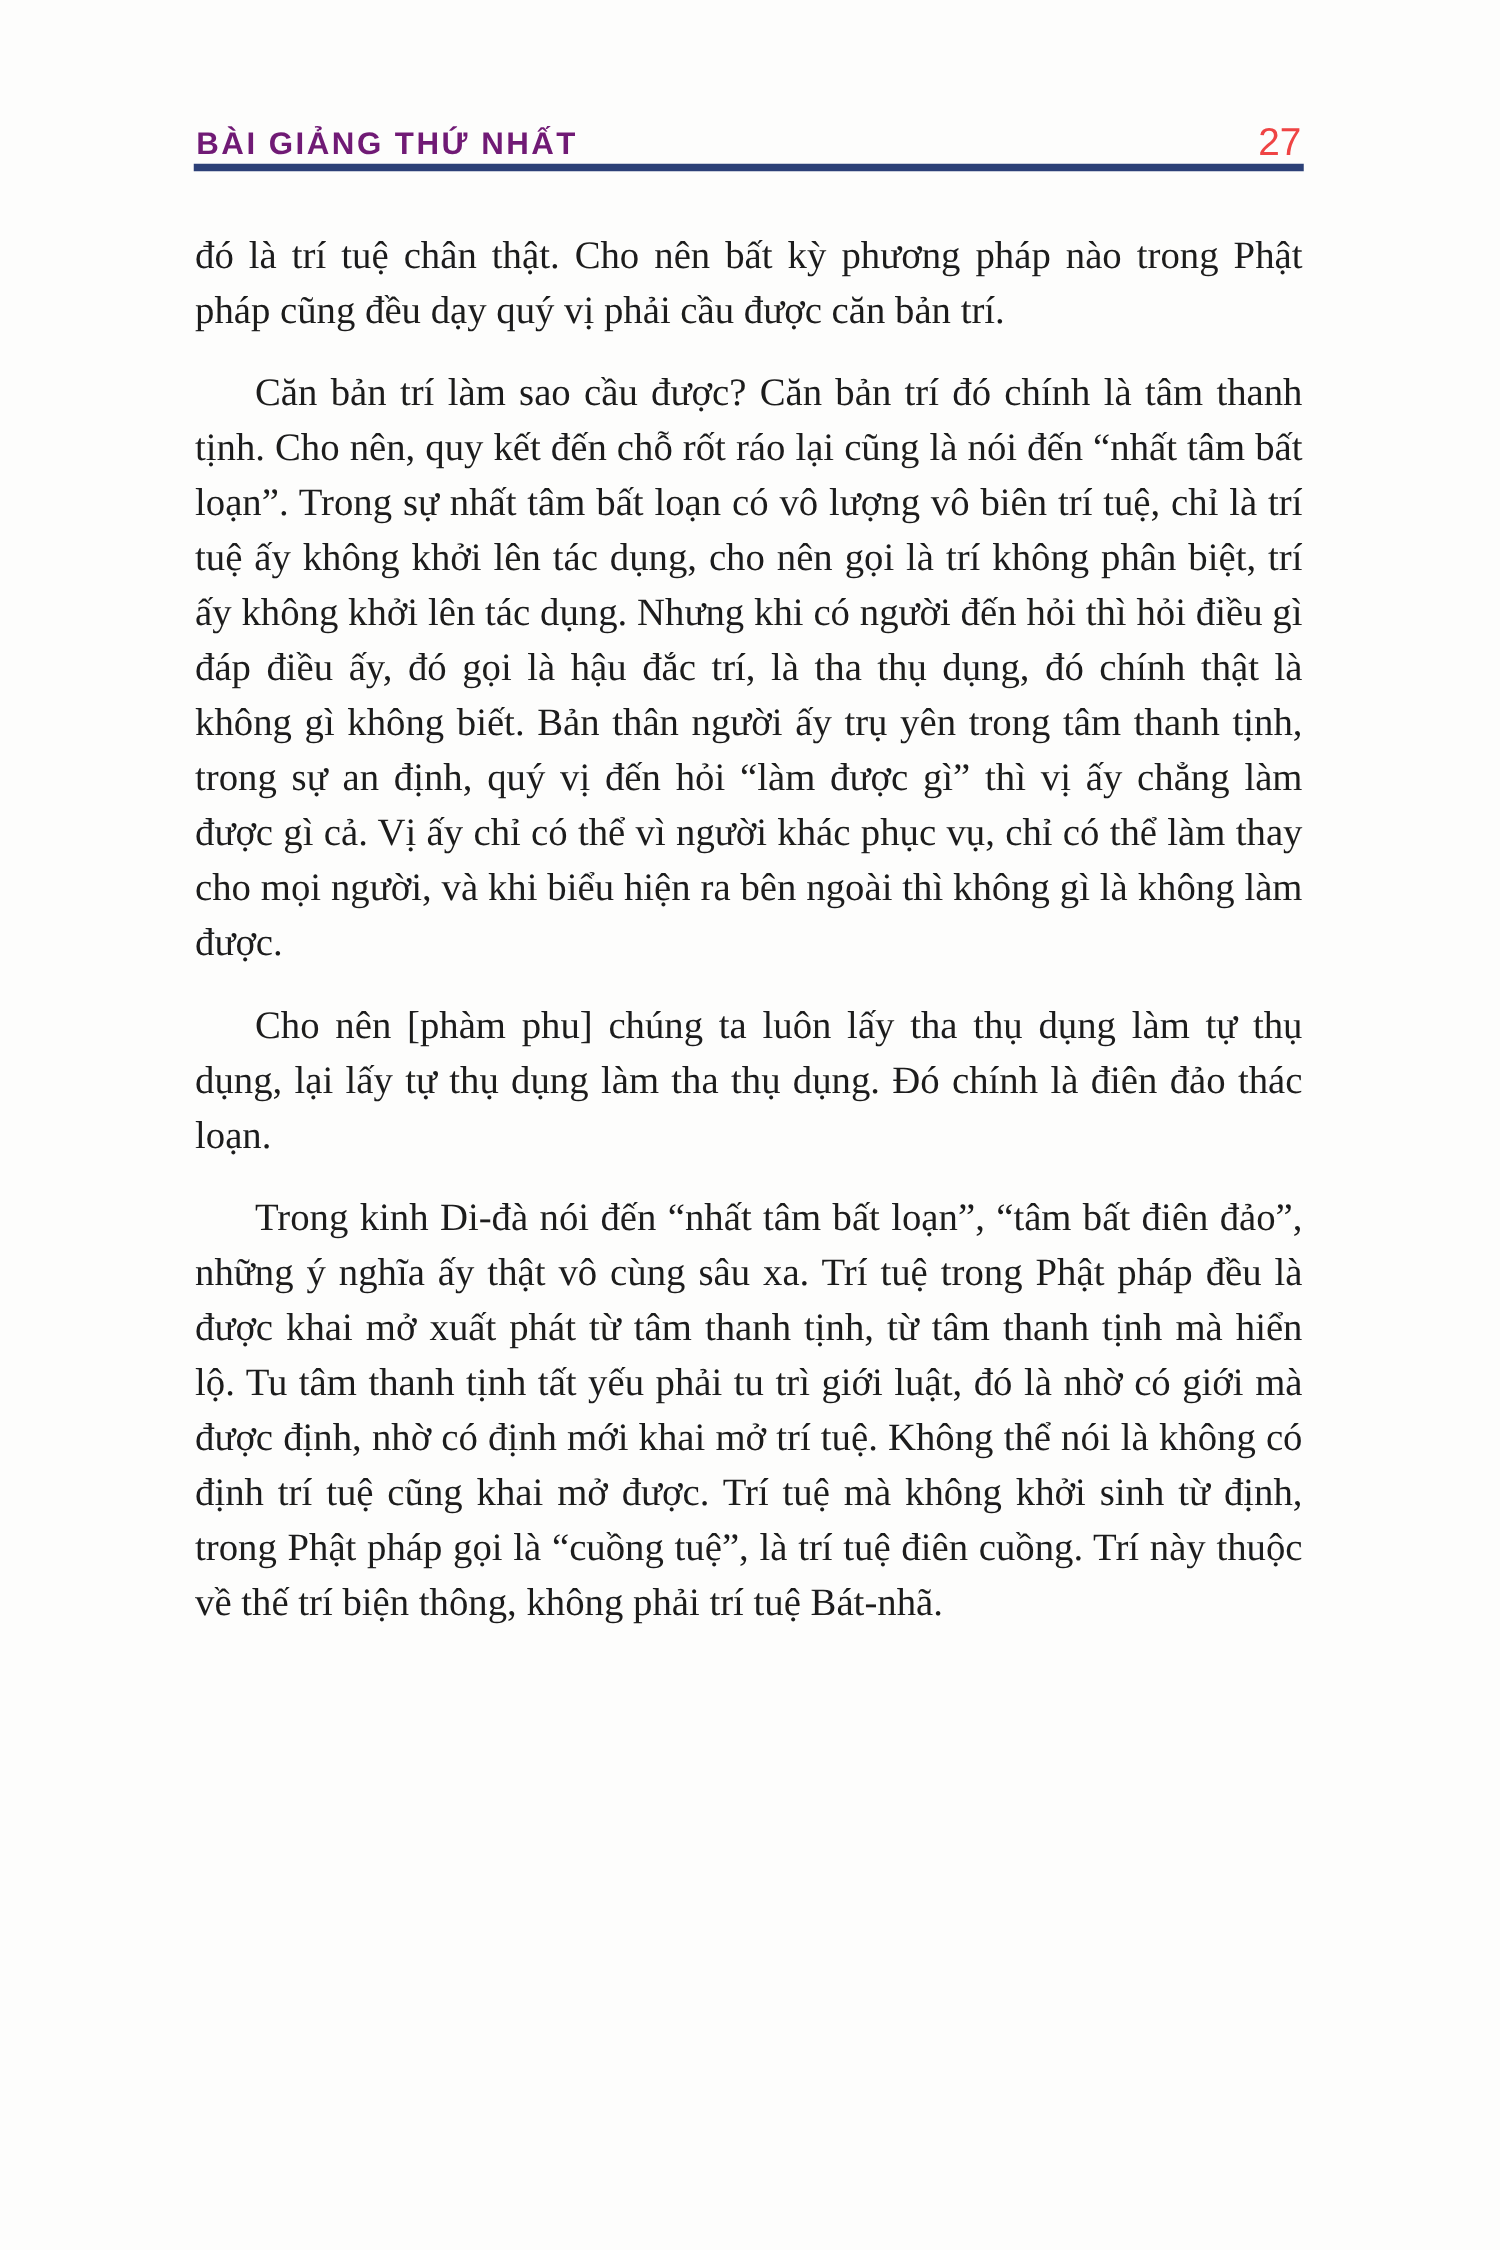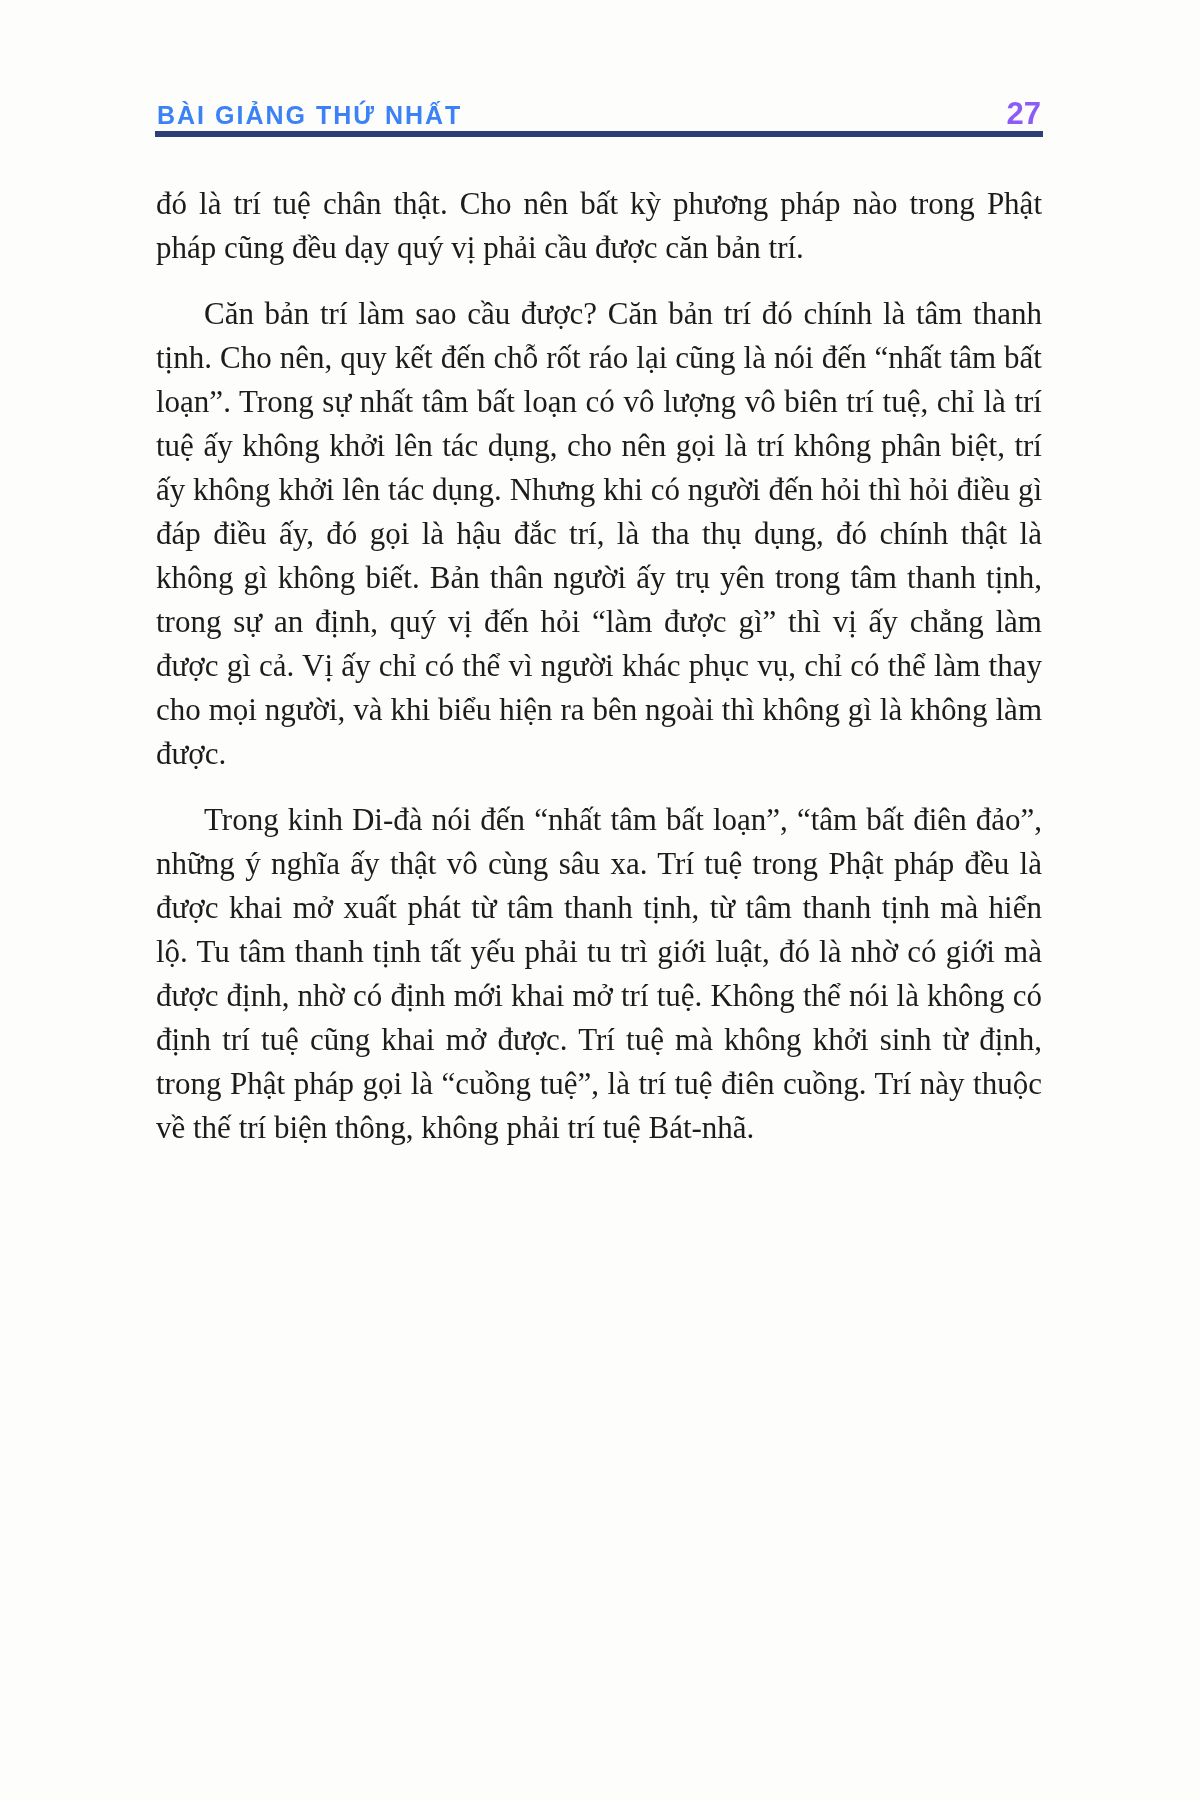--- a/index.html
+++ b/index.html
@@ -26,31 +26,31 @@
     height: 30px;
   }
   .header-title {
     position: absolute;
     left: 1px;
     bottom: 0;
     font-family: "Liberation Sans", sans-serif;
     font-weight: bold;
     font-size: 25px;
     letter-spacing: 2px;
-    color: #3b82f6;
+    color: #701a75;
     white-space: nowrap;
   }
   .page-number {
     position: absolute;
     right: 2px;
     bottom: -2px;
     font-family: "Liberation Sans", sans-serif;
-    font-weight: bold;
+    font-weight: normal;
     font-size: 31px;
-    color: #8b5cf6;
+    color: #ef4444;
   }
   .header-rule {
     position: absolute;
     top: 131px;
     left: -1px;
     width: 888px;
     height: 6px;
     background: #2c4077;
   }
   .content {
@@ -80,16 +80,17 @@
   <div class="page-header">
     <span class="header-title">BÀI GIẢNG THỨ NHẤT</span>
     <span class="page-number">27</span>
   </div>
 
   <div class="header-rule"></div>
 
   <div class="content">
     <p class="no-indent">đó là trí tuệ chân thật. Cho nên bất kỳ phương pháp nào trong Phật pháp cũng đều dạy quý vị phải cầu được căn bản trí.</p>
     <p>Căn bản trí làm sao cầu được? Căn bản trí đó chính là tâm thanh tịnh. Cho nên, quy kết đến chỗ rốt ráo lại cũng là nói đến “nhất tâm bất loạn”. Trong sự nhất tâm bất loạn có vô lượng vô biên trí tuệ, chỉ là trí tuệ ấy không khởi lên tác dụng, cho nên gọi là trí không phân biệt, trí ấy không khởi lên tác dụng. Nhưng khi có người đến hỏi thì hỏi điều gì đáp điều ấy, đó gọi là hậu đắc trí, là tha thụ dụng, đó chính thật là không gì không biết. Bản thân người ấy trụ yên trong tâm thanh tịnh, trong sự an định, quý vị đến hỏi “làm được gì” thì vị ấy chẳng làm được gì cả. Vị ấy chỉ có thể vì người khác phục vụ, chỉ có thể làm thay cho mọi người, và khi biểu hiện ra bên ngoài thì không gì là không làm được.</p>
+    <p>Cho nên [phàm phu] chúng ta luôn lấy tha thụ dụng làm tự thụ dụng, lại lấy tự thụ dụng làm tha thụ dụng. Đó chính là điên đảo thác loạn.</p>
     <p>Trong kinh Di-đà nói đến “nhất tâm bất loạn”, “tâm bất điên đảo”, những ý nghĩa ấy thật vô cùng sâu xa. Trí tuệ trong Phật pháp đều là được khai mở xuất phát từ tâm thanh tịnh, từ tâm thanh tịnh mà hiển lộ. Tu tâm thanh tịnh tất yếu phải tu trì giới luật, đó là nhờ có giới mà được định, nhờ có định mới khai mở trí tuệ. Không thể nói là không có định trí tuệ cũng khai mở được. Trí tuệ mà không khởi sinh từ định, trong Phật pháp gọi là “cuồng tuệ”, là trí tuệ điên cuồng. Trí này thuộc về thế trí biện thông, không phải trí tuệ Bát-nhã.</p>
   </div>
 
 </div>
 
 </body></html>

